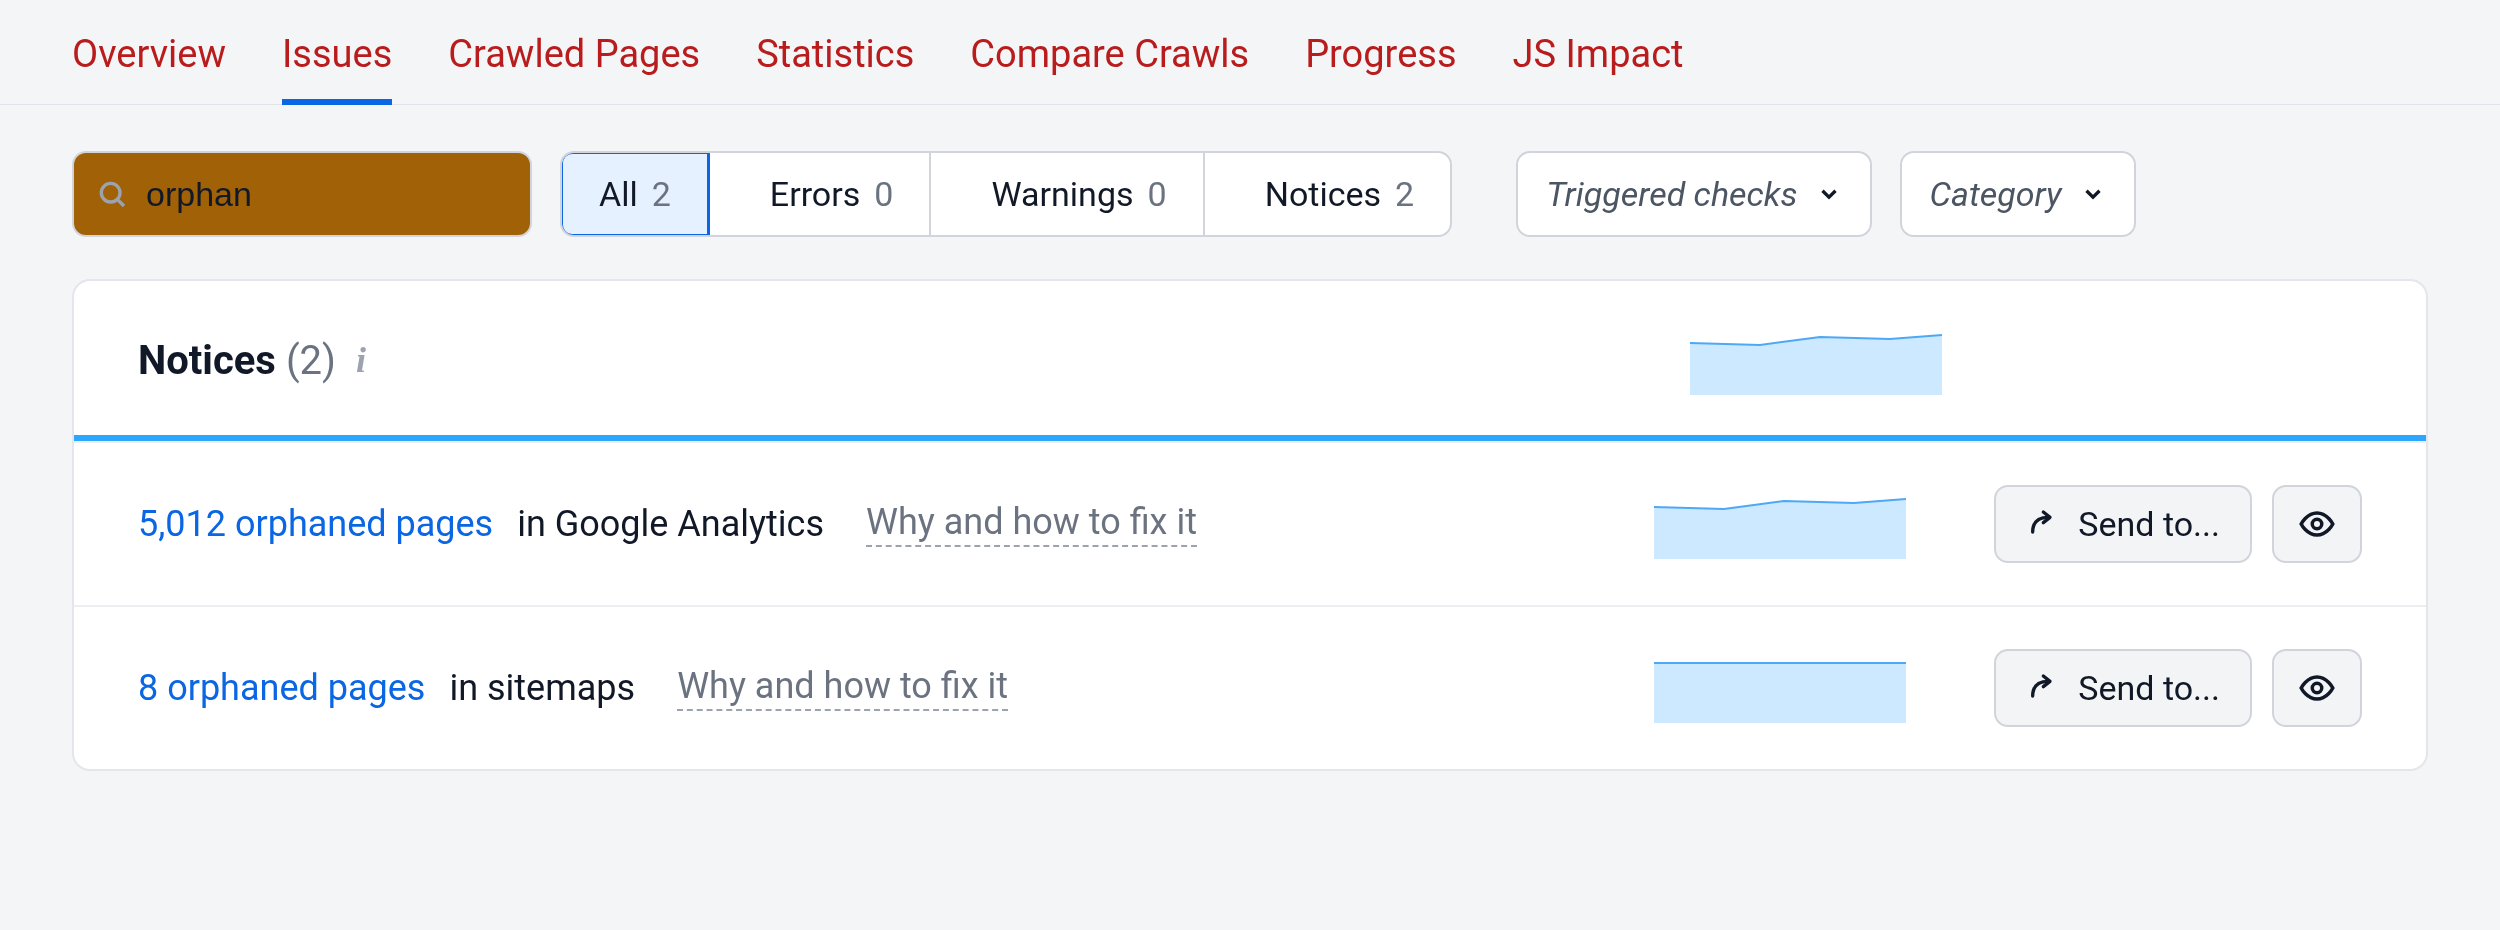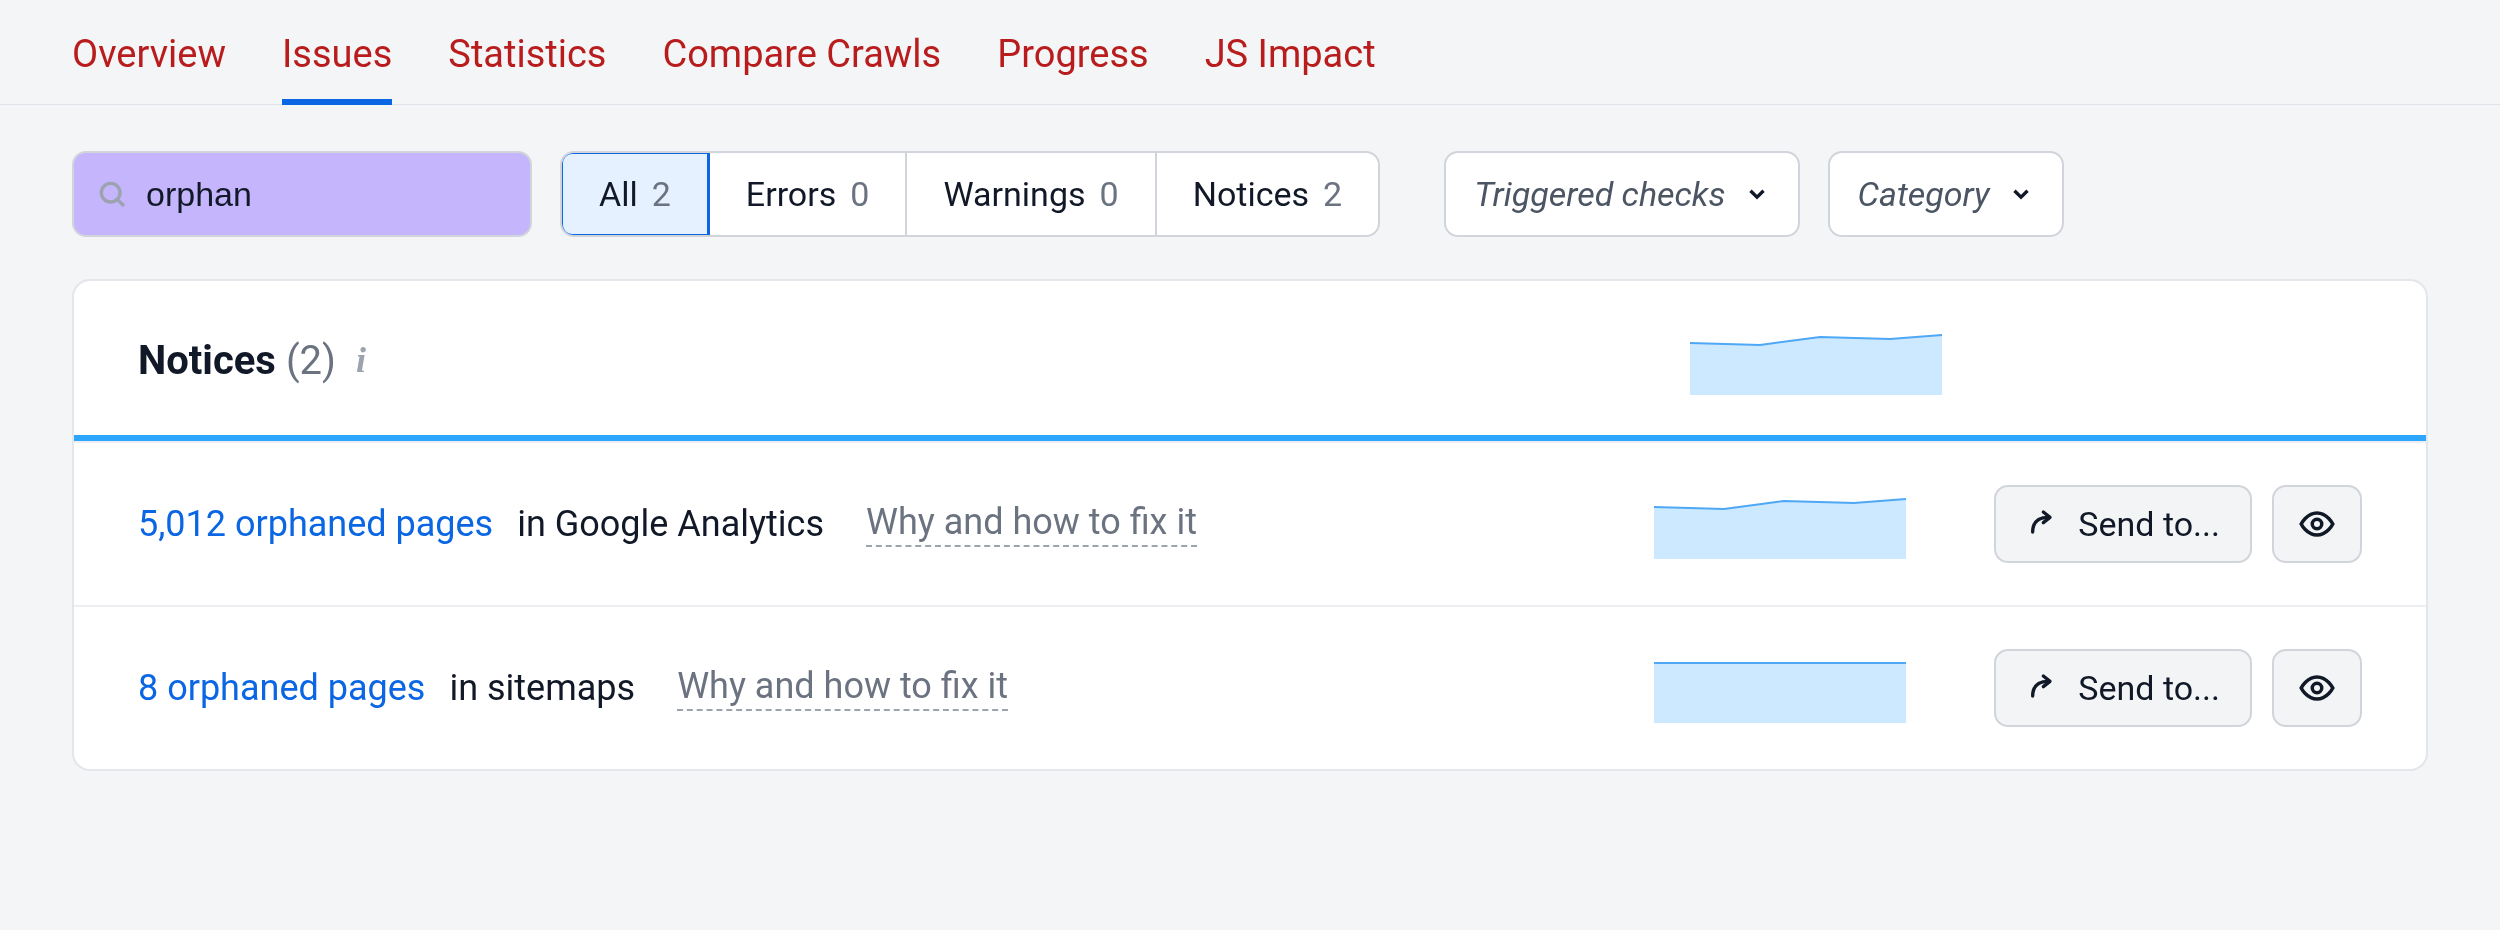--- a/index.html
+++ b/index.html
@@ -38,21 +38,21 @@
   .filters {
     display: flex;
     align-items: center;
     gap: 28px;
     padding: 46px 72px 42px 72px;
   }
   .search {
     display: flex;
     align-items: center;
     gap: 18px;
-    background: #c4b5fd;
+    background: #a16207;
     border: 2px solid #d1d5db;
     border-radius: 14px;
     padding: 14px 22px;
     width: 460px;
     height: 86px;
   }
   .search input {
     flex: 1;
     border: none;
     outline: none;
@@ -75,20 +75,21 @@
     height: 86px;
   }
   .seg-btn {
     display: flex;
     align-items: center;
     gap: 14px;
     padding: 0 36px;
     border-right: 2px solid #d1d5db;
     cursor: pointer;
     font-size: 34px;
+    margin-left: 24px;
   }
   .seg-btn:last-child { border-right: none; }
   .seg-btn.active {
     background: #e6f1ff;
     border: 3px solid #0b66e4;
     border-radius: 12px 0 0 12px;
     margin: -2px;
     margin-right: 0;
     position: relative;
     z-index: 1;
@@ -214,20 +215,21 @@
     justify-content: center;
   }
   svg { display: block; }
 </style>
 </head>
 <body>
 
 <div class="tabs">
   <div class="tab">Overview</div>
   <div class="tab active">Issues</div>
+  <div class="tab">Crawled Pages</div>
   <div class="tab">Statistics</div>
   <div class="tab">Compare Crawls</div>
   <div class="tab">Progress</div>
   <div class="tab">JS Impact</div>
 </div>
 
 <div class="filters">
   <div class="search">
     <span class="icon-search">
       <svg viewBox="0 0 24 24" width="32" height="32" fill="none" stroke="currentColor" stroke-width="2.5">

